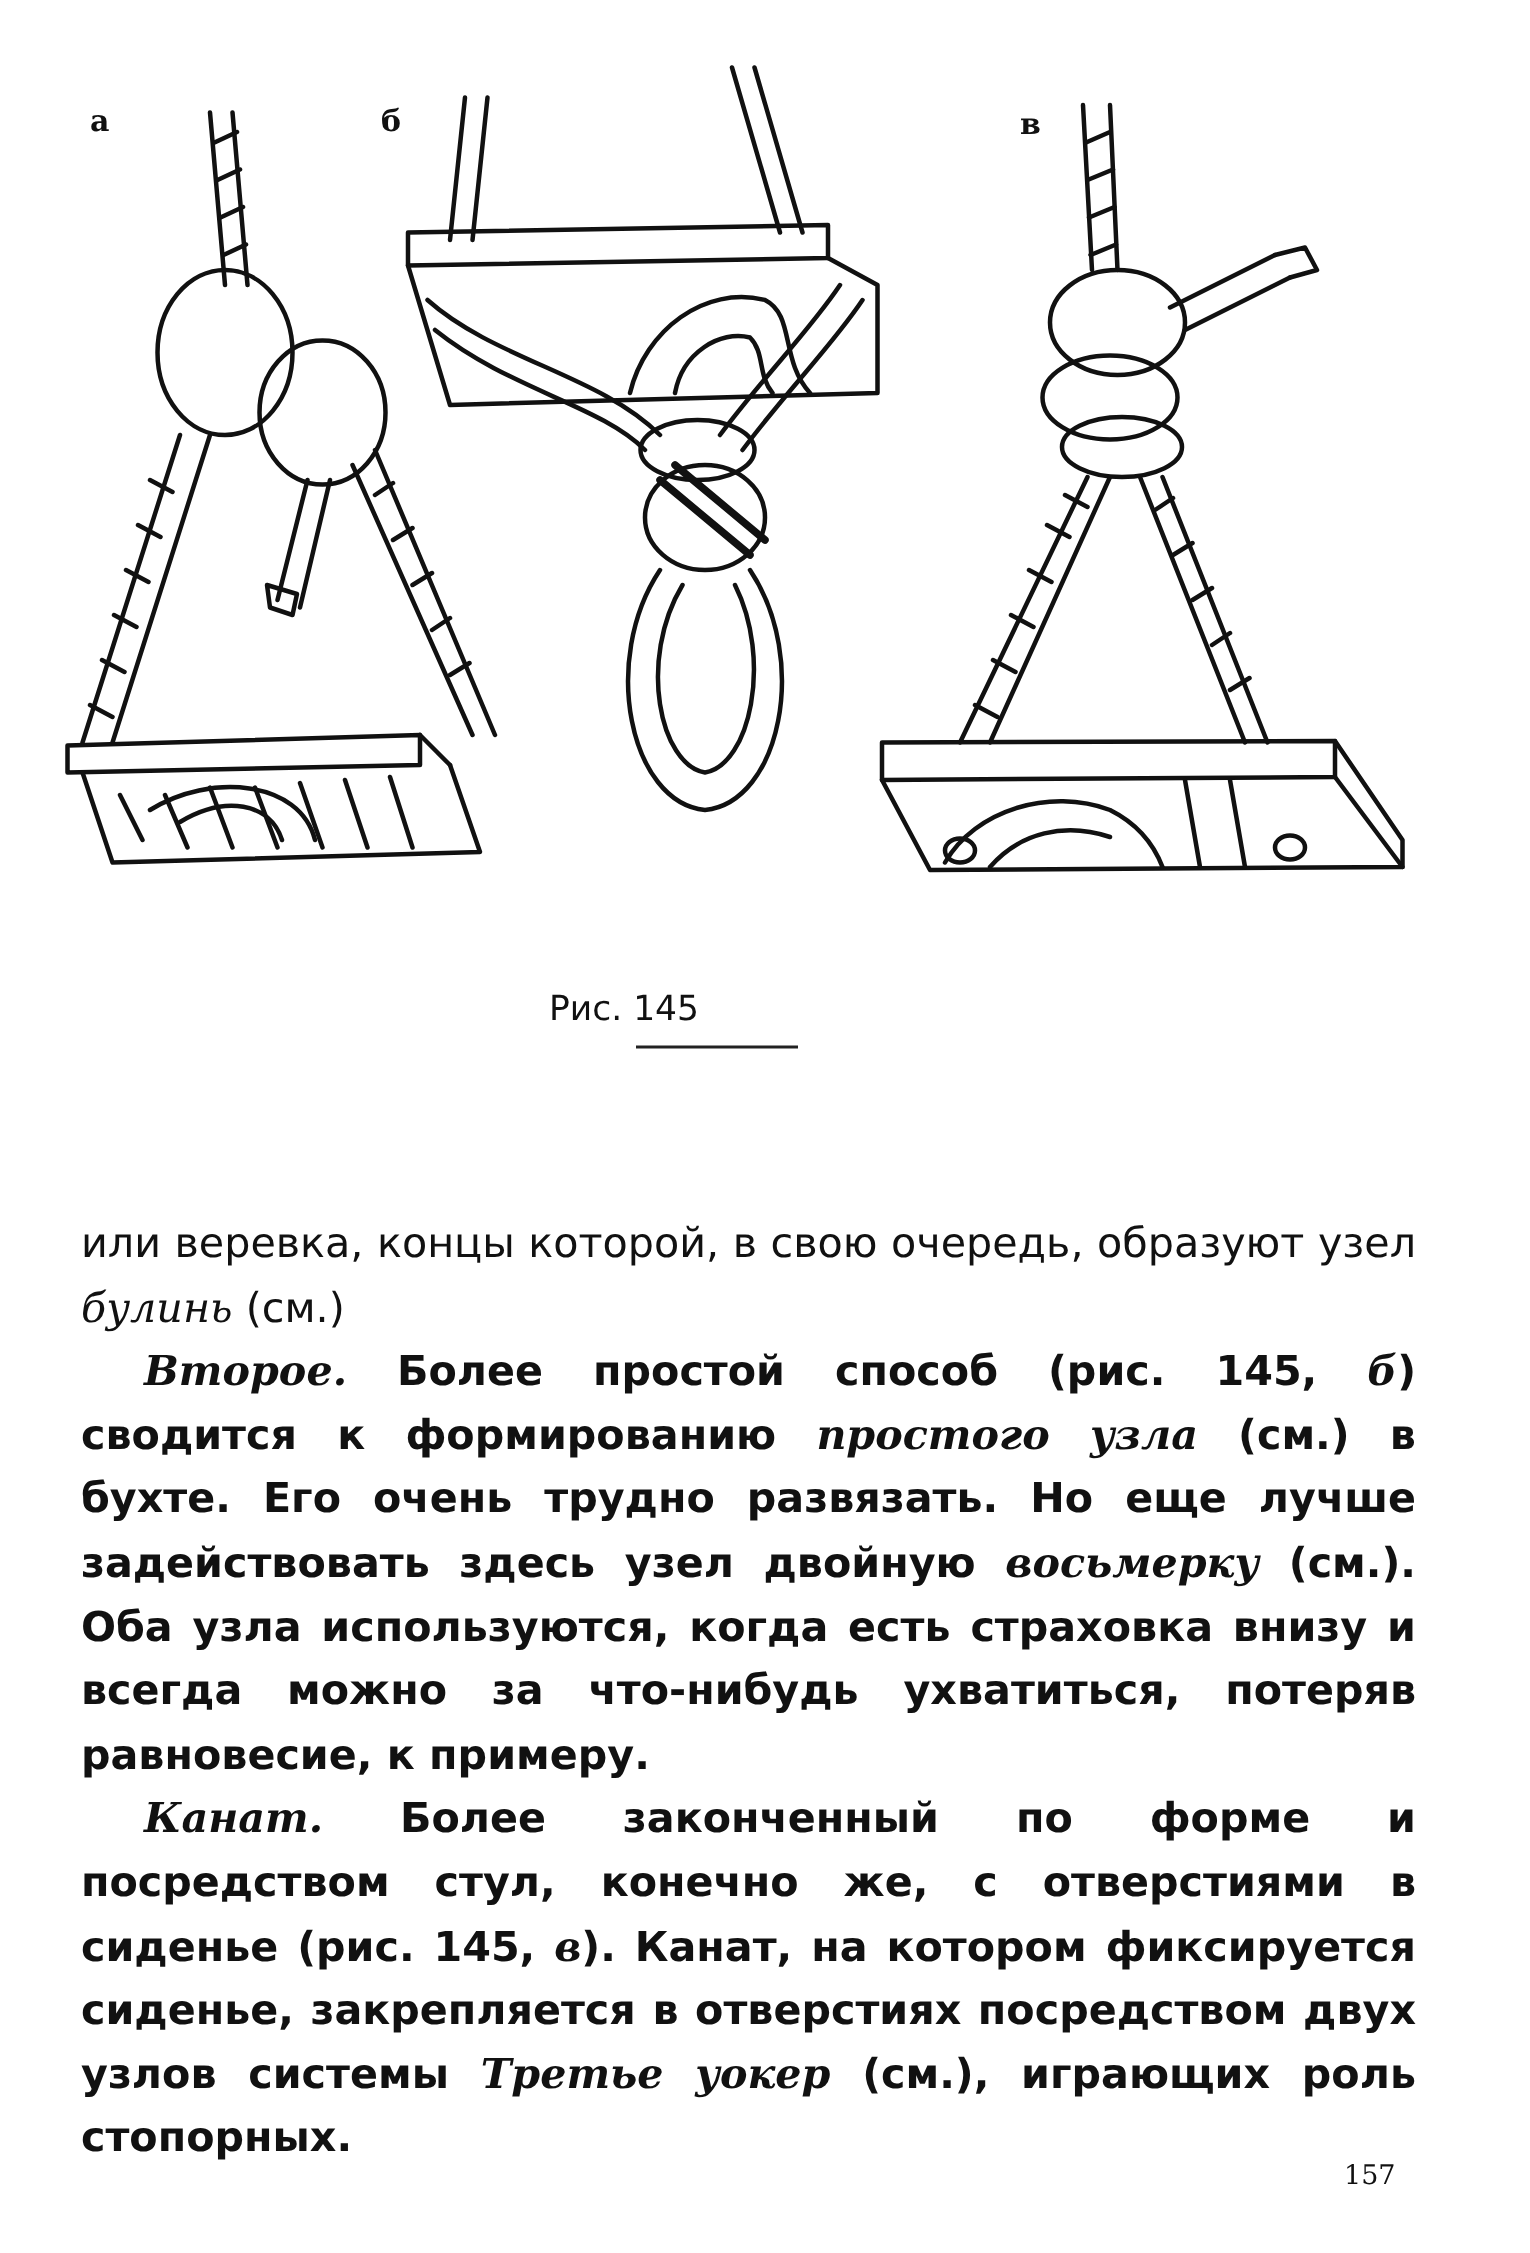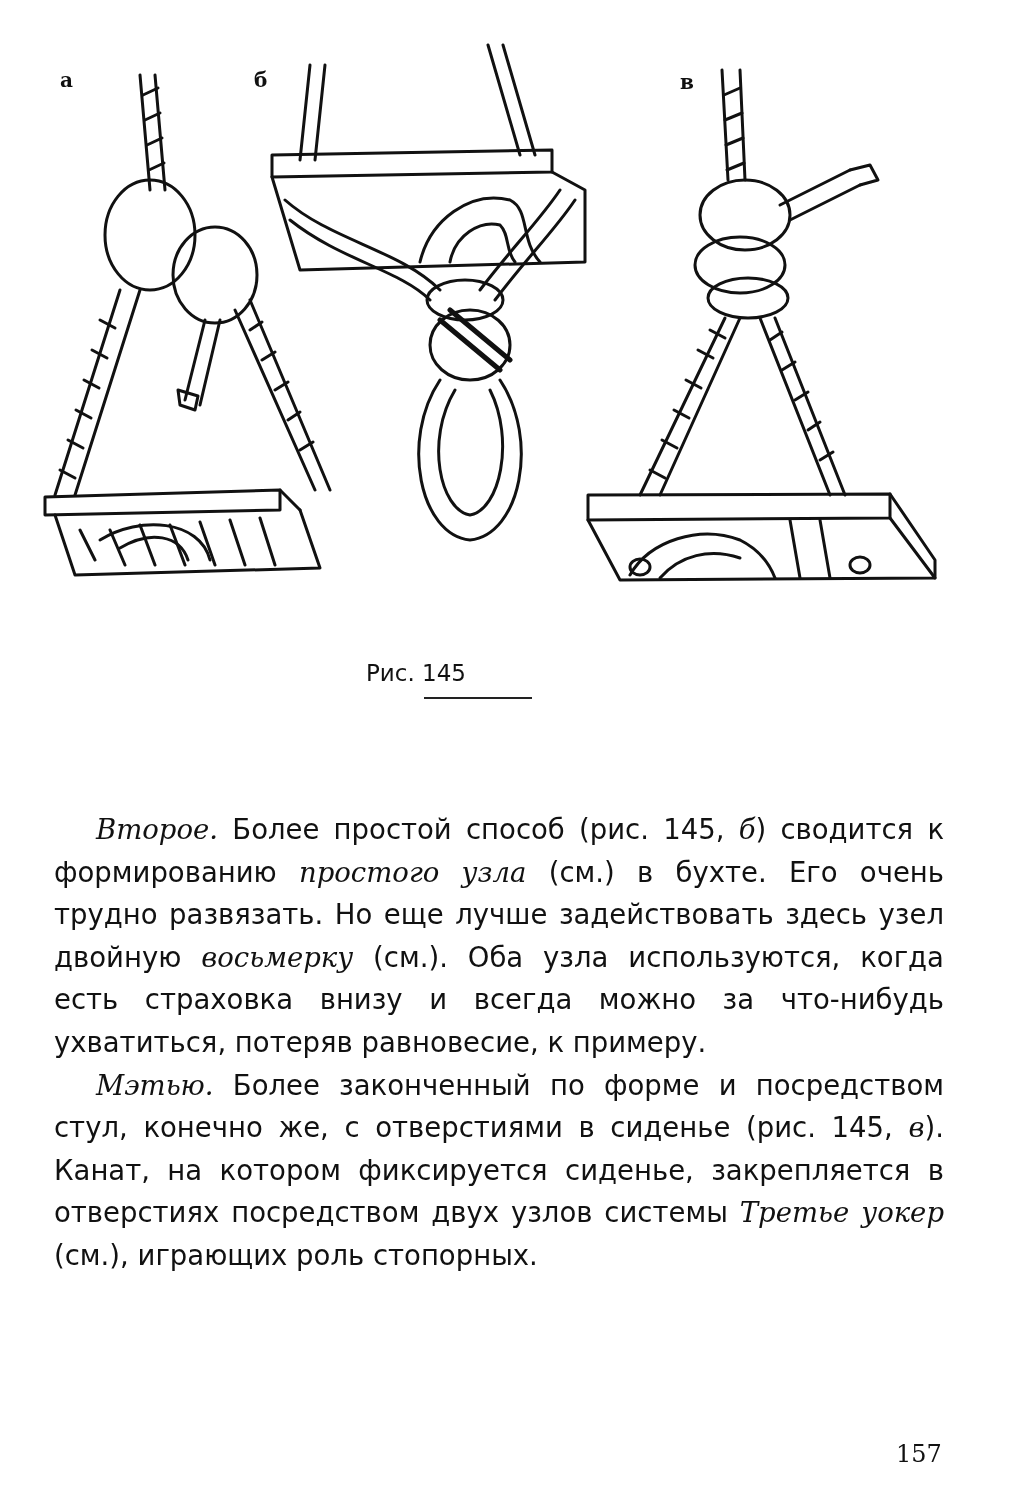--- a/index.html
+++ b/index.html
@@ -7,23 +7,23 @@
          font-family: "DejaVu Serif", "Liberation Serif", serif; color: #111; }
   .fig-label { position: absolute; font-family: "DejaVu Serif", serif; font-weight: bold; font-size: 20px; }
   svg.figure { position: absolute; left: 0; top: 0; }
   .caption { position: absolute; left: 0; width: 832px; top: 660px; text-align: center;
              font-family: "DejaVu Sans", sans-serif; font-size: 23px; }
   .caption-rule { position: absolute; left: 424px; width: 108px; top: 697px; height: 2px; background: #222; }
   .body-text { position: absolute; left: 54px; width: 890px; top: 808px;
                font-family: "DejaVu Sans", sans-serif; font-size: 27.5px; line-height: 42.6px;
                text-align: justify; }
   .body-text p { margin: 0; }
-  .body-text p.indent { text-indent: 42px; }
+  .body-text p.indent { text-indent: 42px; font-weight: bold; }
   .body-text em { font-family: "DejaVu Serif", serif; font-style: italic; }
-  .page-number { position: absolute; left: 896px; top: 1440px; font-family: "DejaVu Serif", serif; font-size: 24px; }
+  .page-number { position: absolute; left: 896px; top: 1440px; font-family: "DejaVu Serif", serif; font-size: 18px; }
 </style>
 </head>
 <body>
 
 <div class="fig-label" style="left:60px; top:68px;">а</div>
 <div class="fig-label" style="left:254px; top:68px;">б</div>
 <div class="fig-label" style="left:680px; top:70px;">в</div>
 
 <svg class="figure" width="1020" height="640" viewBox="0 0 1020 640">
   <g fill="none" stroke="#111" stroke-width="3" stroke-linejoin="round" stroke-linecap="round">
@@ -90,17 +90,18 @@
       <path d="M770 340 L782 332 M782 370 L795 362 M795 400 L808 392 M808 430 L820 422 M820 460 L833 452"></path>
       <path d="M724 95 L740 88 M725 120 L742 113 M726 145 L743 138 M727 170 L744 163"></path>
     </g>
   </g>
 </svg>
 
 <div class="caption">Рис. 145</div>
 <div class="caption-rule"></div>
 
 <div class="body-text">
+  <p><span>или веревка, концы которой, в свою очередь, образуют узел </span><em>булинь</em><span> (см.)</span></p>
   <p class="indent"><em>Второе.</em><span> Более простой способ (рис. 145, </span><em>б</em><span>) сводится к формированию </span><em>простого узла</em><span> (см.) в бухте. Его очень трудно развязать. Но еще лучше задействовать здесь узел двойную </span><em>восьмерку</em><span> (см.). Оба узла используются, когда есть страховка внизу и всегда можно за что-нибудь ухватиться, потеряв равновесие, к примеру.</span></p>
-  <p class="indent"><em>Мэтью.</em><span> Более законченный по форме и посредством стул, конечно же, с отверстиями в сиденье (рис. 145, </span><em>в</em><span>). Канат, на котором фиксируется сиденье, закрепляется в отверстиях посредством двух узлов системы </span><em>Третье уокер</em><span> (см.), играющих роль стопорных.</span></p>
+  <p class="indent"><em>Канат.</em><span> Более законченный по форме и посредством стул, конечно же, с отверстиями в сиденье (рис. 145, </span><em>в</em><span>). Канат, на котором фиксируется сиденье, закрепляется в отверстиях посредством двух узлов системы </span><em>Третье уокер</em><span> (см.), играющих роль стопорных.</span></p>
 </div>
 
 <div class="page-number">157</div>
 
 </body></html>

